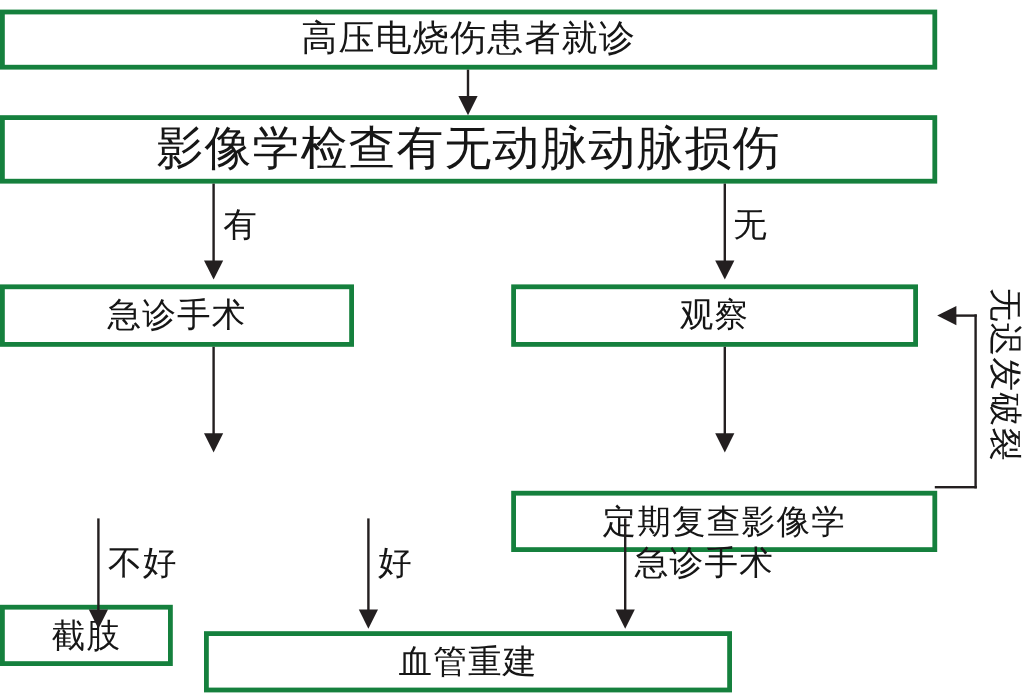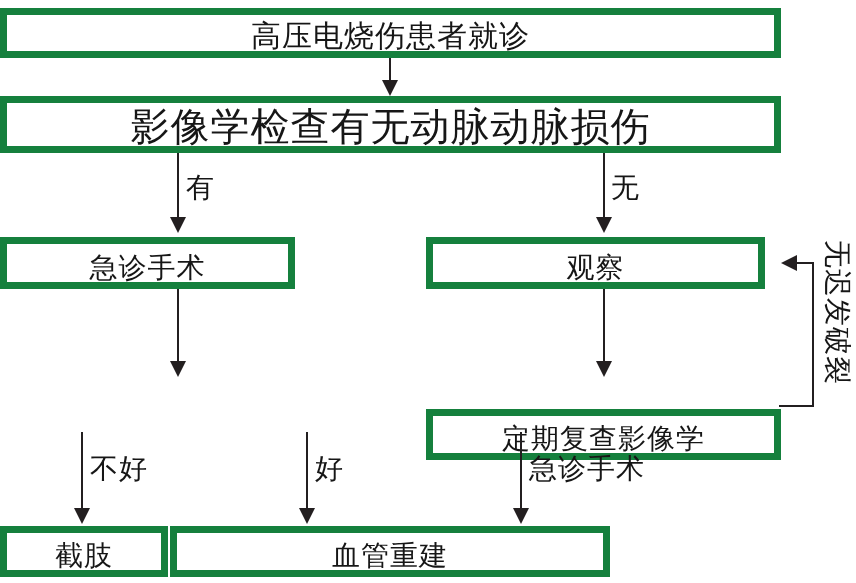--- a/index.html
+++ b/index.html
@@ -14,42 +14,42 @@
   #canvas {
     position: relative;
     width: 856px;
     height: 583px;
     background: #ffffff;
     overflow: hidden;
   }
   .node {
     position: absolute;
     box-sizing: border-box;
-    border: 7px solid #15803d;
+    border: 4px solid #15803d;
     background: #ffffff;
     display: flex;
-    align-items: flex-end;
+    align-items: center;
     justify-content: center;
     color: #161616;
     font-family: Liberation Sans, sans-serif;
     letter-spacing: 1px;
     white-space: nowrap;
   }
   .node-label {
     display: block;
     line-height: 1;
   }
   
   #node-entry      { left: 0px;   top: 8px;   width: 781px; height: 50px;  font-size: 30px; }
   #node-imaging    { left: 0px;   top: 96px;  width: 781px; height: 57px;  font-size: 39px; }
   #node-emergency  { left: 0px;   top: 237px; width: 295px; height: 52px;  font-size: 28px; }
   #node-observe    { left: 426px; top: 237px; width: 339px; height: 52px;  font-size: 28px; }
   #node-assess     { left: 0px;   top: 381px; width: 357px; height: 51px;  font-size: 28px; }
   #node-recheck    { left: 426px; top: 381px; width: 355px; height: 51px;  font-size: 28px; margin-top: 28px; }
-  #node-amputation { left: 0px;   top: 526px; width: 168px; height: 51px;  font-size: 28px; }
+  #node-amputation { left: 0px;   top: 504px; width: 144px; height: 51px;  font-size: 28px; }
   #node-revascular { left: 170px; top: 526px; width: 440px; height: 51px;  font-size: 28px; }
 
   
   .vline {
     position: absolute;
     width: 2px;
     background: #231f20;
   }
   .hline {
     position: absolute;

